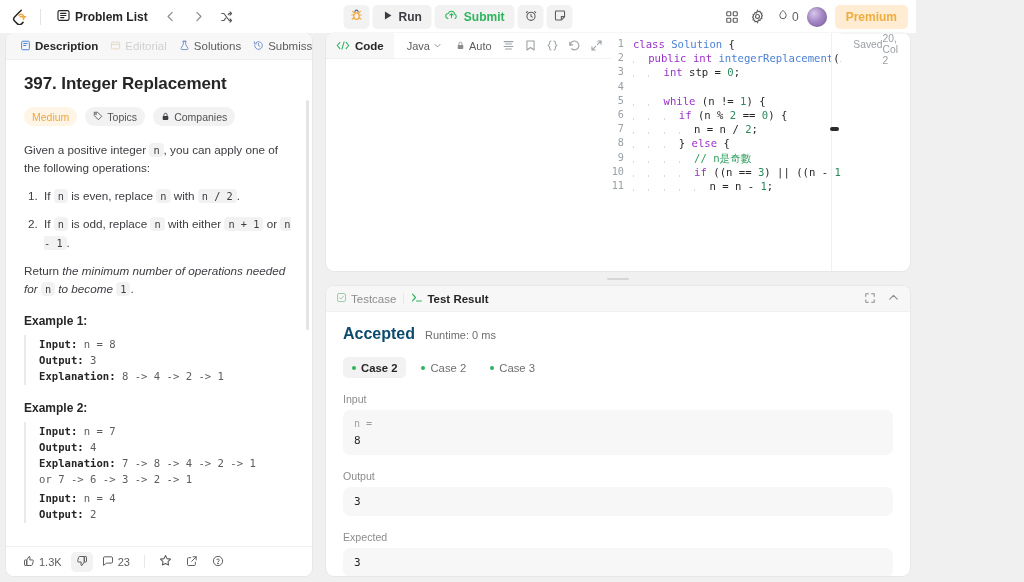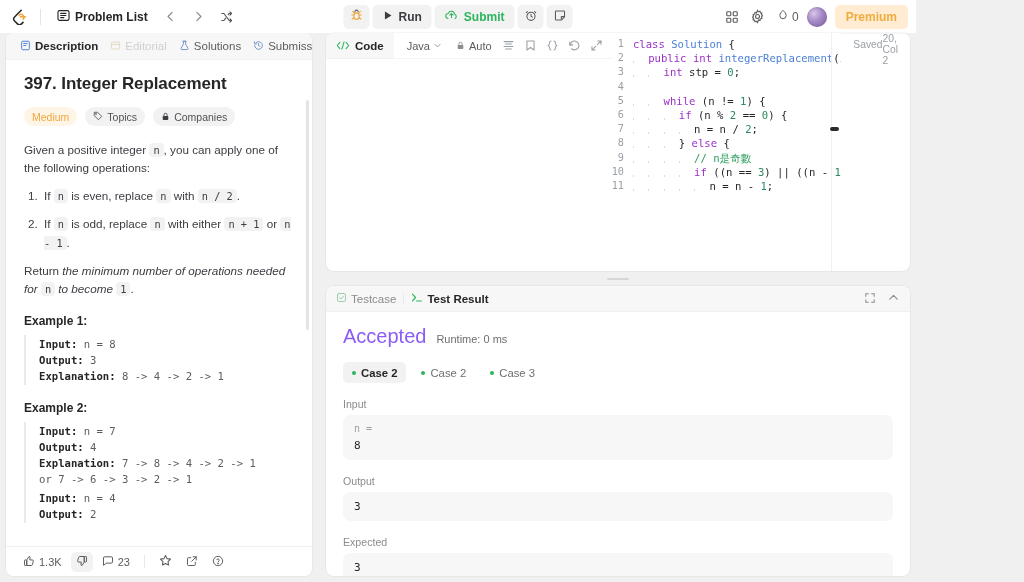--- a/index.html
+++ b/index.html
@@ -175,21 +175,21 @@
   .res-head {
     height: 26px; flex: 0 0 26px; background: #f7f7f7; border-bottom: 1px solid #f0f0f0;
     display: flex; align-items: center; padding: 0 10px; gap: 7px;
   }
   .res-tab { display: flex; align-items: center; gap: 4px; font-size: 11.5px; color: #8c8c8c; cursor: pointer; }
   .res-tab.active { color: #262626; font-weight: 700; }
   .res-head-right { margin-left: auto; display: flex; align-items: center; gap: 11px; color: #8c8c8c; }
 
   .res-body { flex: 1; overflow: hidden; padding: 13px 17px 0 17px; min-height: 0; }
   .verdict-row { display: flex; align-items: baseline; gap: 10px; }
-  .verdict { font-size: 20px; font-weight: 400; color: #8b5cf6; }
+  .verdict { font-size: 16px; font-weight: 700; color: #0c4a6e; }
   .runtime { font-size: 11px; color: #6e6e6e; }
   .case-row { display: flex; gap: 6px; margin-top: 14px; }
   .case {
     display: flex; align-items: center; gap: 5px; height: 21px; padding: 0 9px;
     border-radius: 5px; font-size: 11.3px; color: #6e6e6e; cursor: pointer;
   }
   .case.active { background: #f2f2f2; color: #262626; font-weight: 700; }
   .dot { width: 4px; height: 4px; border-radius: 50%; background: #2db55d; }
   .field-label { font-size: 10.6px; color: #8c8c8c; margin: 15px 0 5px 0; }
   .field-box {

